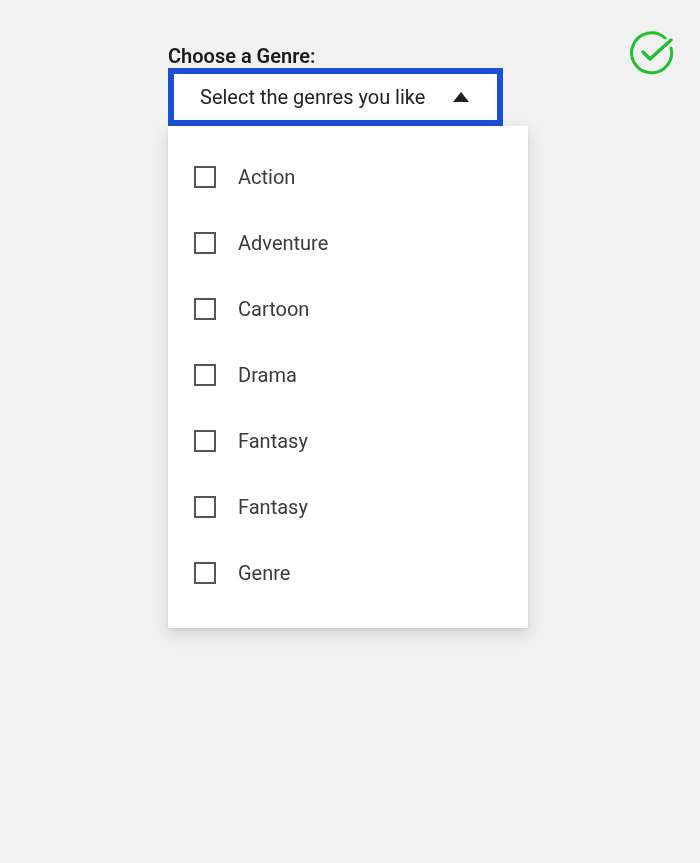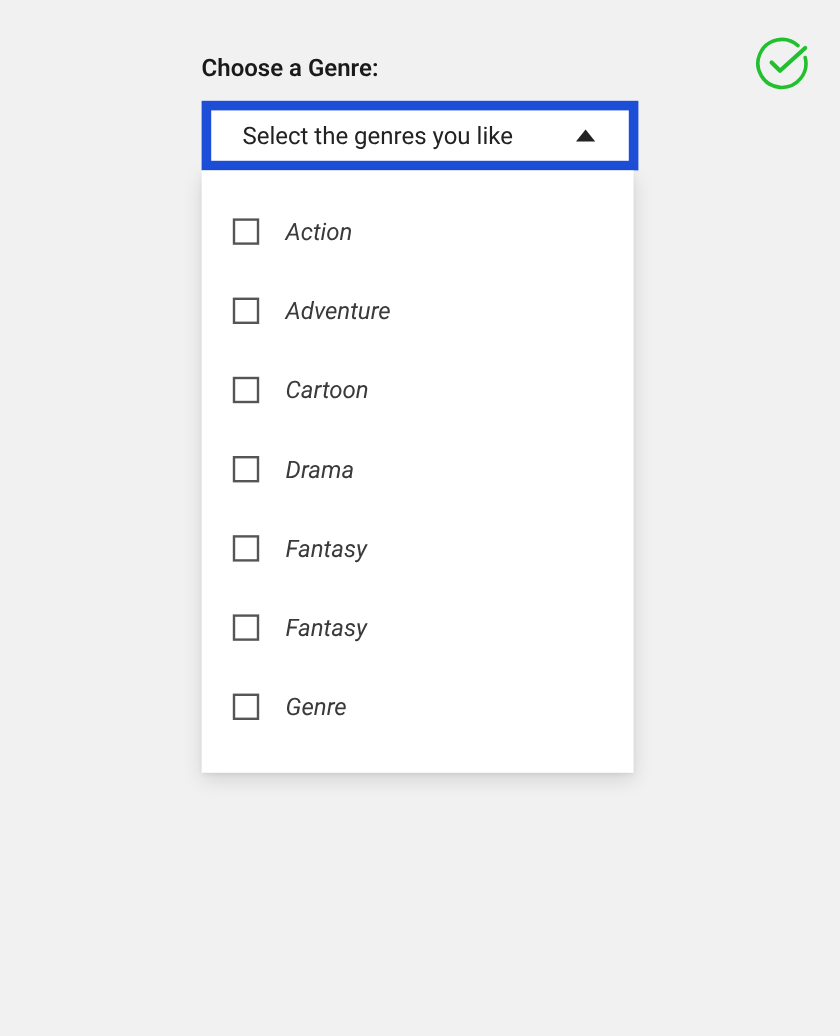--- a/index.html
+++ b/index.html
@@ -24,26 +24,26 @@
     .content {
       position: absolute;
       top: 44px;
       left: 168px;
       width: 360px;
     }
     .label {
       font-size: 20px;
       font-weight: 600;
       color: #1a1a1a;
-      margin-bottom: 16px;
+      margin-bottom: 0;
     }
     .select-box {
-      width: 364px;
+      width: 335px;
       height: 58px;
-      border: 8px solid #1d4ed8;
+      border: 6px solid #1d4ed8;
       background: #ffffff;
       display: flex;
       align-items: center;
       justify-content: space-between;
       padding: 0 22px 0 26px;
       cursor: pointer;
     }
     .select-text {
       font-size: 20px;
       color: #222;
@@ -75,21 +75,20 @@
       height: 22px;
       border: 2px solid #555;
       background: #ffffff;
       flex-shrink: 0;
     }
     .option-label {
       font-size: 20px;
       color: #3a3a3a;
       margin-left: 22px;
       font-weight: 400;
-      font-style: italic;
     }
   </style>
 </head>
 <body>
 
 <div class="checkmark-badge">
   <svg viewBox="0 0 46 46" width="46" height="46">
     <path d="M 42 18 A 20 20 0 1 1 36 8" fill="none" stroke="#22c02f" stroke-width="3" stroke-linecap="round"></path>
     <path d="M 14 22 L 21 29 L 42 10" fill="none" stroke="#22c02f" stroke-width="3.5" stroke-linecap="round" stroke-linejoin="round"></path>
   </svg>

